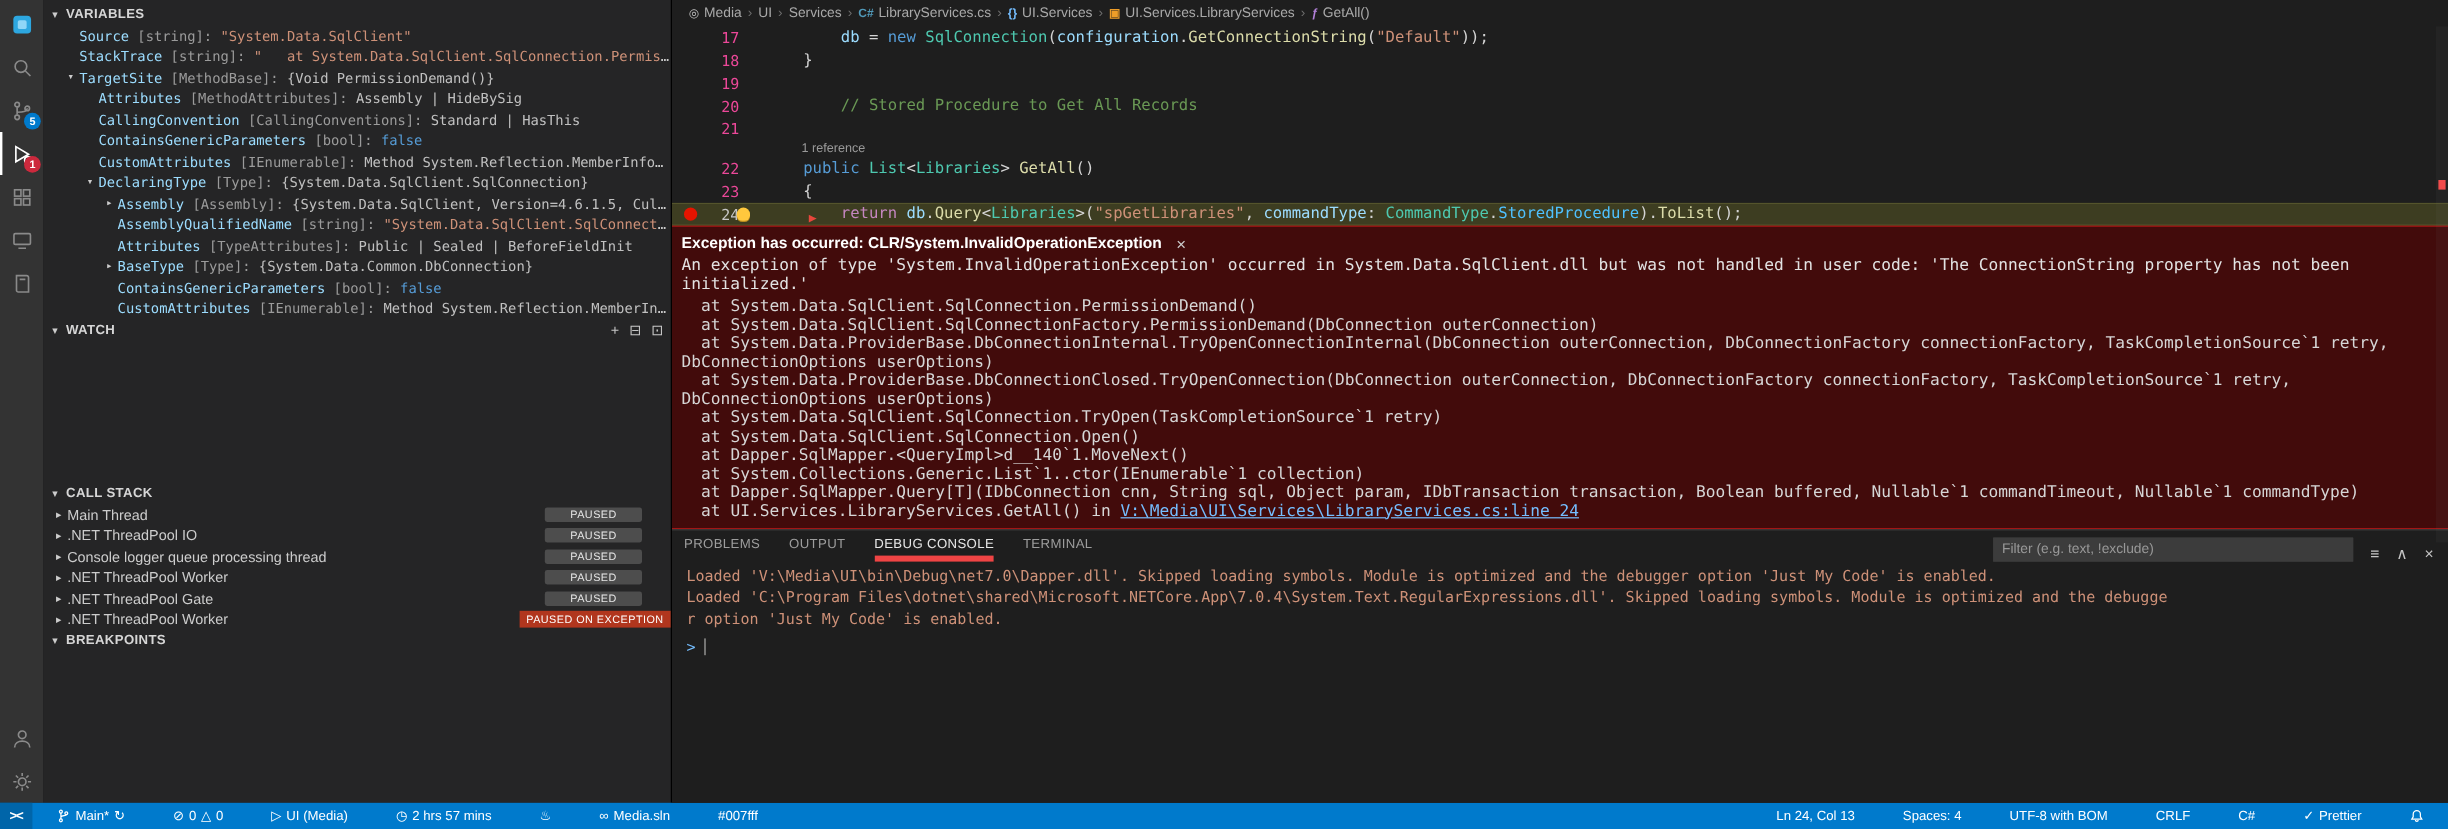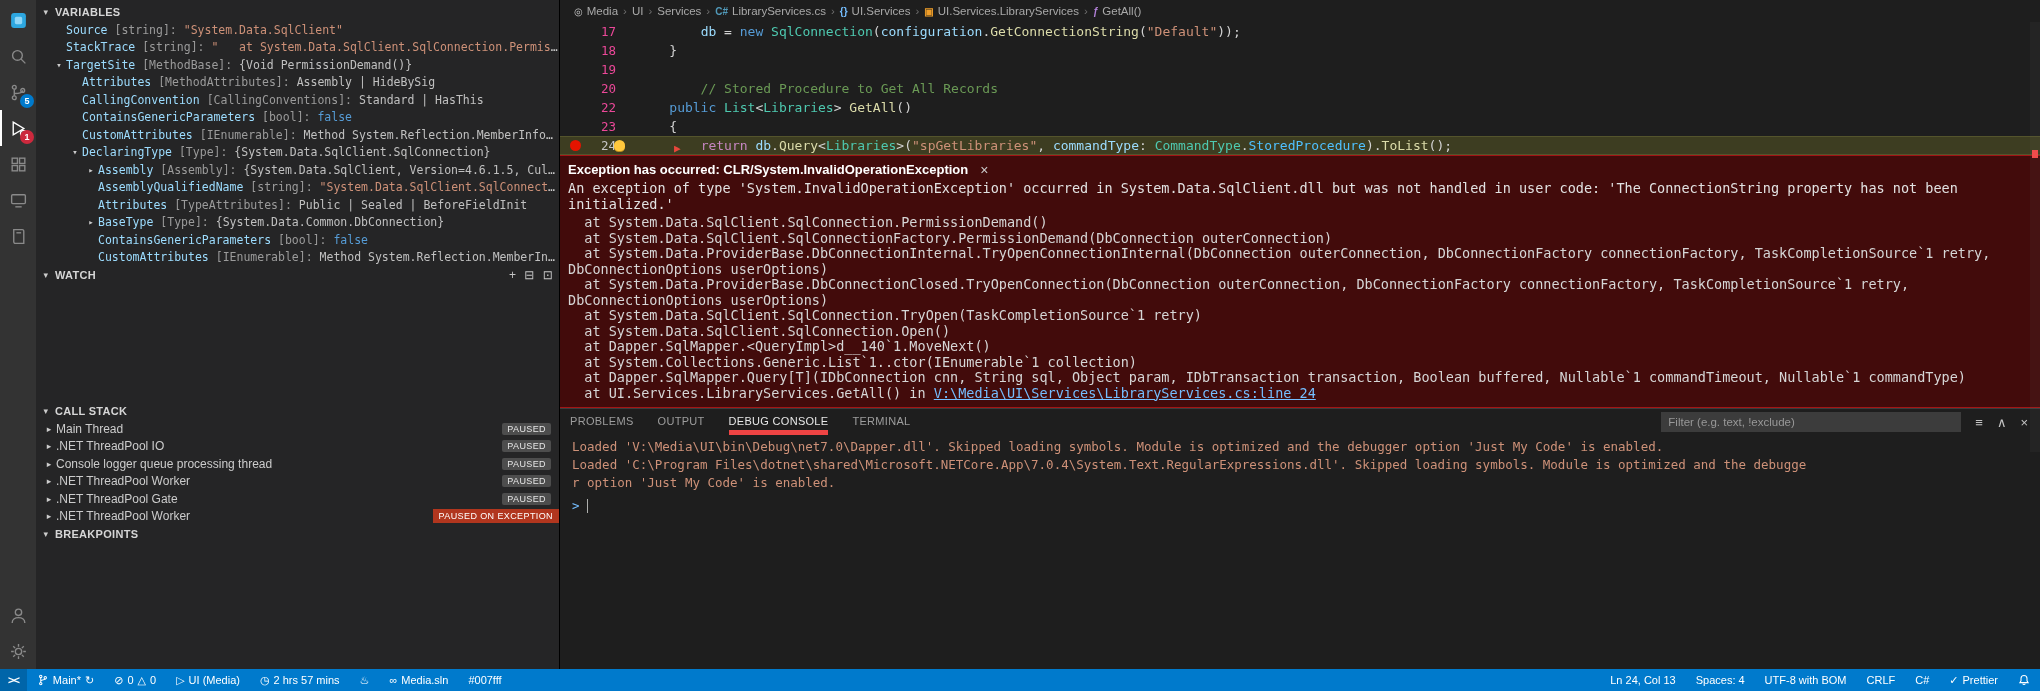--- a/index.html
+++ b/index.html
@@ -33,21 +33,21 @@
   .var-tw{width:14px;flex:none;text-align:center;font-size:9px;color:#cccccc}
   .ellip{white-space:pre;overflow:hidden;text-overflow:ellipsis;flex:1;min-width:0}
   .var-name{color:#9cdcfe}
   .var-type{color:#9b9b9b}
   .vv-s{color:#ce9178}.vv-k{color:#569cd6}.vv-p{color:#c0c0c0}
   .watch-body{height:118px;flex:none}
   .cs-list{flex:none}
   .cs-row{height:17.5px;display:flex;align-items:center;font-size:12px;padding-left:6px;cursor:pointer}
   .cs-tw{width:14px;flex:none;text-align:center;font-size:9px;color:#cccccc}
   .cs-name{white-space:nowrap;overflow:hidden}
-  .cs-badge{margin-left:auto;margin-right:8px;flex:none;font-size:9px;padding:1px 5px;border-radius:2px;
+  .cs-badge{margin-left:auto;margin-right:24px;flex:none;font-size:9px;padding:1px 21px;border-radius:2px;
     background:#4d4d4d;color:#e6e6e6;letter-spacing:.4px}
   .cs-badge.exception{background:#b1361e;color:#fff;margin-right:0;padding:2px 6px;border-radius:0}
   .sidebar-fill{flex:1}
 
   
   .editorcol{flex:1;min-width:0;display:flex;flex-direction:column;background:#1e1e1e;position:relative}
   .breadcrumbs{height:22px;flex:none;display:flex;align-items:center;padding-left:14px;font-size:11.5px;
     color:#a9a9a9;gap:2px;white-space:nowrap;overflow:hidden}
   .bc-sep{color:#6e6e6e;margin:0 3px}
   .bc-item{display:flex;align-items:center;gap:4px;cursor:pointer}
@@ -79,39 +79,39 @@
     padding:4px 12px 6px 8px;font-family:"DejaVu Sans Mono",monospace;font-size:13.5px;line-height:15.5px;color:#e9e9e9}
   .exc-title-row{display:flex;align-items:center;gap:12px;height:20px;font-family:"Liberation Sans",sans-serif}
   .exc-title{font-weight:bold;font-size:13px;color:#ffffff}
   .exc-close{color:#cccccc;cursor:pointer;font-size:14px;line-height:14px}
   .exc-msg{white-space:pre-wrap;margin:1px 0 3px 0;color:#e2e2e2;word-break:break-word}
   .exc-line{white-space:pre-wrap;color:#d6d6d6;word-break:break-word}
   .exc-link{color:#75beff;text-decoration:underline;cursor:pointer}
 
   
   .panel{flex:1;min-height:0;display:flex;flex-direction:column;border-top:1px solid #3c3c3c}
-  .panel-head{height:26px;flex:none;display:flex;align-items:center;padding:0 12px 0 10px}
+  .panel-head{height:26px;flex:none;display:flex;align-items:flex-end;padding:0 12px 0 10px}
   .panel-tabs{display:flex}
   .ptab{font-size:11px;color:#9d9d9d;margin-right:24px;height:26px;line-height:25px;cursor:pointer;letter-spacing:.3px}
   .ptab.active{color:#e7e7e7;border-bottom:5px solid #ef4444}
   .panel-spacer{flex:1}
   .pfilter{width:300px;height:20px;background:#3c3c3c;border:1px solid #3c3c3c;color:#cccccc;
     font-size:11.5px;padding:0 6px;outline:none;font-family:"Liberation Sans",sans-serif}
   .pfilter::placeholder{color:#989898}
   .picon{color:#c5c5c5;font-size:13px;margin-left:14px;cursor:pointer;line-height:1}
   .panel-body{flex:1;padding:3px 0 0 12px;font-family:"DejaVu Sans Mono",monospace;font-size:12.5px;
     line-height:18px;overflow:hidden}
   .con-line{color:#ce9178;white-space:pre-wrap;word-break:break-word}
   .con-input{display:flex;align-items:center;margin-top:5px;cursor:text}
   .con-prompt{color:#75beff;margin-right:7px}
   .cursor{width:1.5px;height:14px;background:#aeafad}
 
   
   .statusbar{height:22px;flex:none;background:#007acc;display:flex;align-items:stretch;color:#ffffff;font-size:11px}
-  .sb-item{display:flex;align-items:center;gap:4px;padding:0 10px;cursor:pointer;white-space:nowrap}
+  .sb-item{display:flex;align-items:center;gap:4px;padding:0 20px;cursor:pointer;white-space:nowrap}
   .sb-remote{background:#0065a9;padding:0 8px;font-weight:bold;letter-spacing:-1px}
   .sb-right{margin-left:auto;display:flex}
   .sb-ic{font-size:11px;line-height:1}
   .sb-item svg{width:12px;height:12px;stroke:#ffffff;fill:none;stroke-width:1.4}
 
   
   .ruler-mark{position:absolute;right:2px;top:150px;width:6px;height:8px;background:#f14c4c}
   .ruler-track{position:absolute;right:0;top:22px;width:10px;height:430px;background:rgba(121,121,121,.08)}
 </style>
 </head>
@@ -338,20 +338,22 @@
             <span class="bc-icon ic-method">ƒ</span>
             <span>GetAll()</span>
           </span>
         </div>
 
       <div id="code-lines" class="code">
           <div class="code-row"><div class="gutter"><span class="bp-slot"></span><span class="lineno">17</span></div><span class="code-text"><span class="tk-p">        </span><span class="tk-v">db</span><span class="tk-p"> = </span><span class="tk-k">new</span><span class="tk-p"> </span><span class="tk-t">SqlConnection</span><span class="tk-p">(</span><span class="tk-v">configuration</span><span class="tk-p">.</span><span class="tk-f">GetConnectionString</span><span class="tk-p">(</span><span class="tk-s">"Default"</span><span class="tk-p">));</span></span></div>
           <div class="code-row"><div class="gutter"><span class="bp-slot"></span><span class="lineno">18</span></div><span class="code-text"><span class="tk-p">    }</span></span></div>
           <div class="code-row"><div class="gutter"><span class="bp-slot"></span><span class="lineno">19</span></div><span class="code-text"></span></div>
           <div class="code-row"><div class="gutter"><span class="bp-slot"></span><span class="lineno">20</span></div><span class="code-text"><span class="tk-m">        // Stored Procedure to Get All Records</span></span></div>
+          <div class="code-row"><div class="gutter"><span class="bp-slot"></span><span class="lineno">21</span></div><span class="code-text"></span></div>
+          <div class="codelens">1 reference</div>
           <div class="code-row"><div class="gutter"><span class="bp-slot"></span><span class="lineno">22</span></div><span class="code-text"><span class="tk-p">    </span><span class="tk-k">public</span><span class="tk-p"> </span><span class="tk-t">List</span><span class="tk-p">&lt;</span><span class="tk-t">Libraries</span><span class="tk-p">&gt; </span><span class="tk-f">GetAll</span><span class="tk-p">()</span></span></div>
           <div class="code-row"><div class="gutter"><span class="bp-slot"></span><span class="lineno">23</span></div><span class="code-text"><span class="tk-p">    {</span></span></div>
           <div class="code-row exec"><div class="gutter"><span class="bp-slot"><span class="bp-dot"></span></span><span class="lineno">24</span></div><span class="code-text"><span class="tk-p">        </span><span class="tk-c">return</span><span class="tk-p"> </span><span class="tk-v">db</span><span class="tk-p">.</span><span class="tk-f">Query</span><span class="tk-p">&lt;</span><span class="tk-t">Libraries</span><span class="tk-p">&gt;(</span><span class="tk-s">"spGetLibraries"</span><span class="tk-p">, </span><span class="tk-v">commandType</span><span class="tk-p">: </span><span class="tk-t">CommandType</span><span class="tk-p">.</span><span class="tk-e">StoredProcedure</span><span class="tk-p">).</span><span class="tk-f">ToList</span><span class="tk-p">();</span></span><span class="lightbulb"></span><span class="exec-arrow">▶</span></div>
         </div>
 
       <div class="exc">
         <div class="exc-title-row">
           <span class="exc-title">Exception has occurred: CLR/System.InvalidOperationException</span>
           <span class="exc-close">×</span>
         </div>

